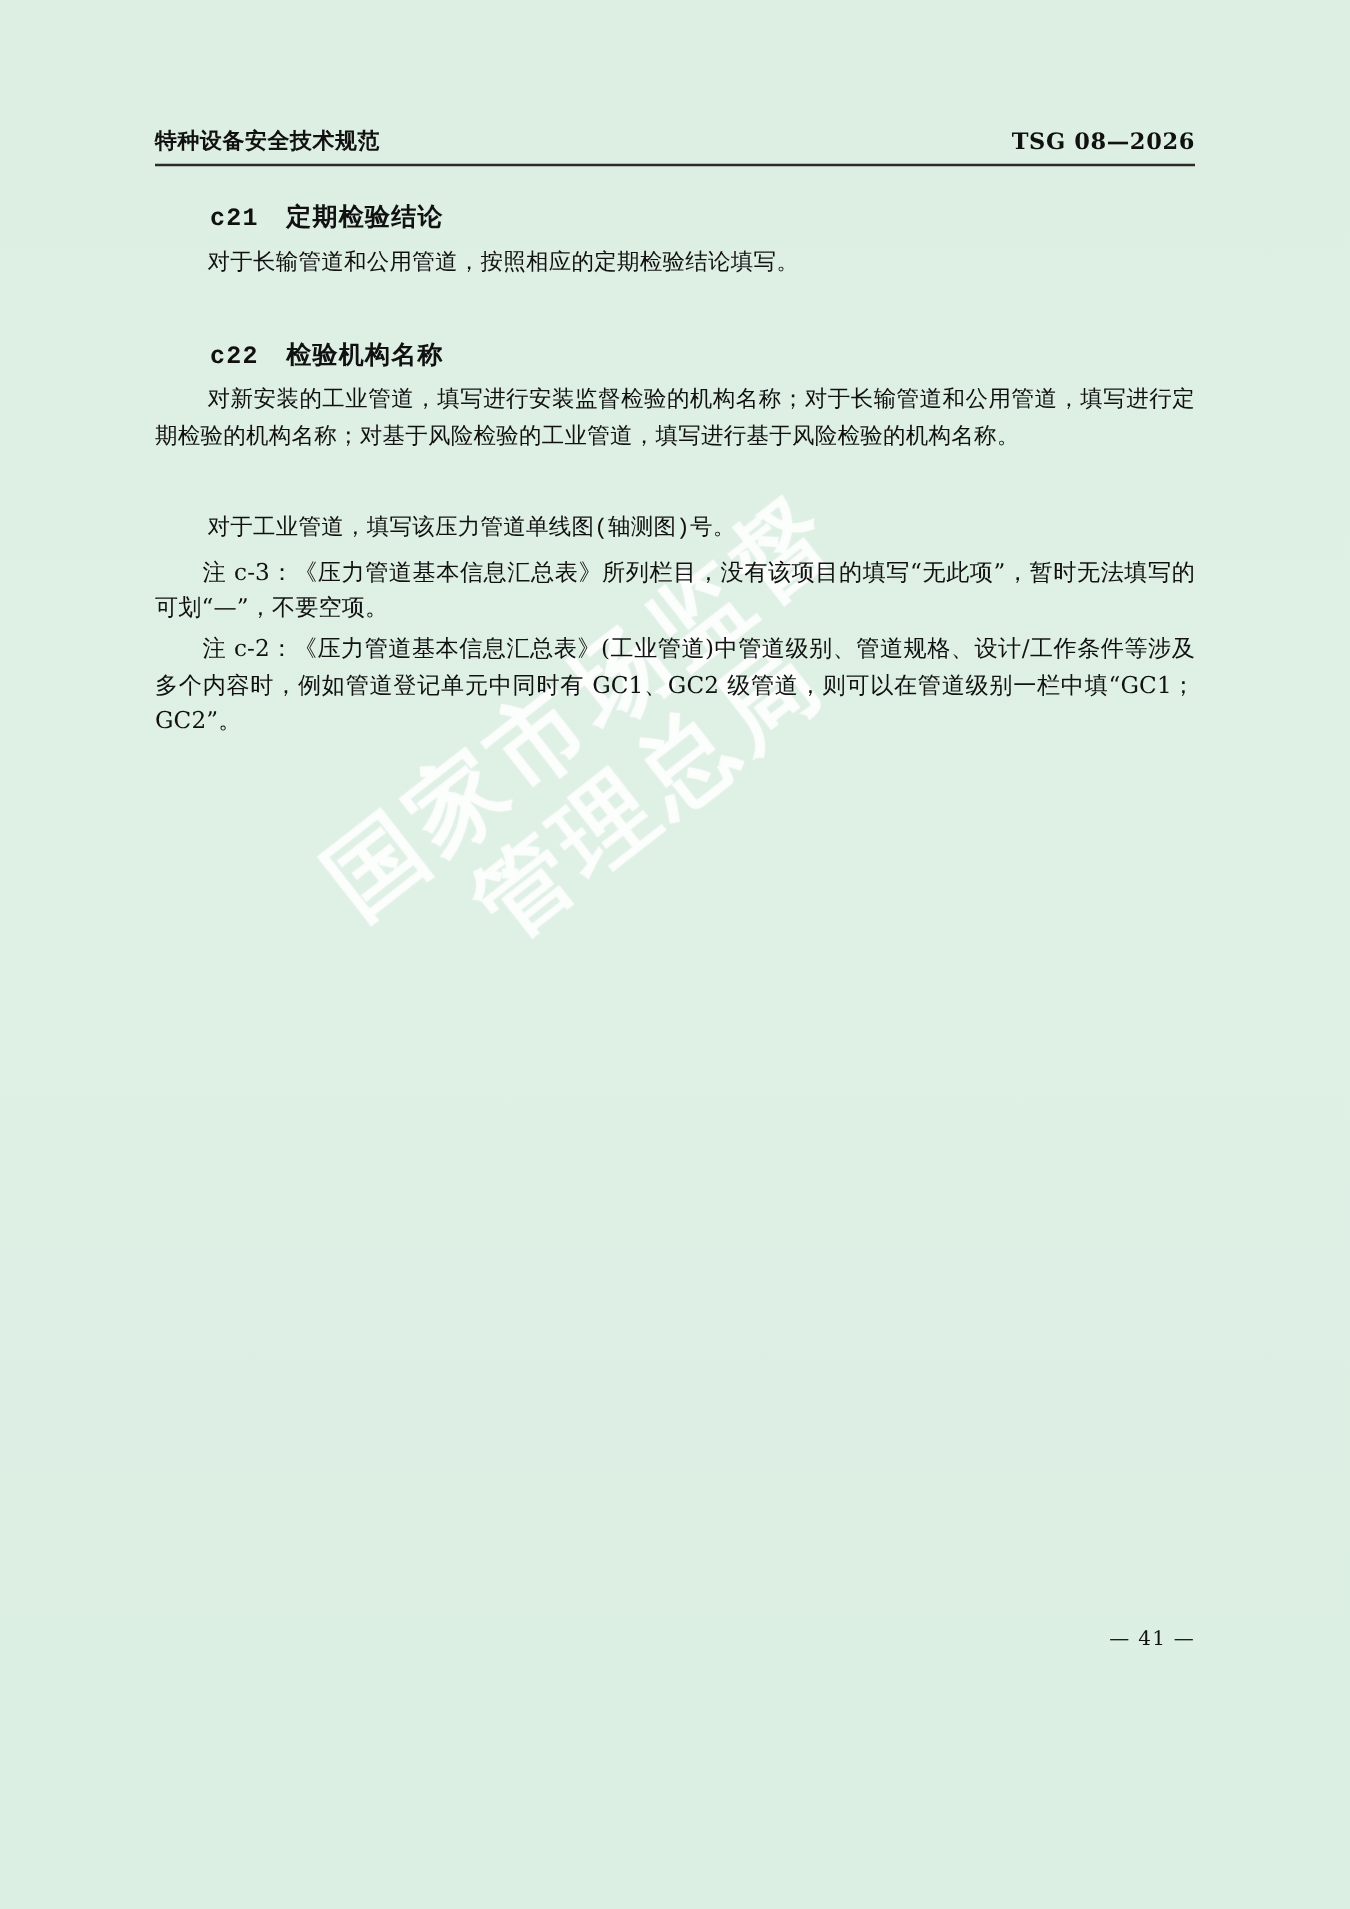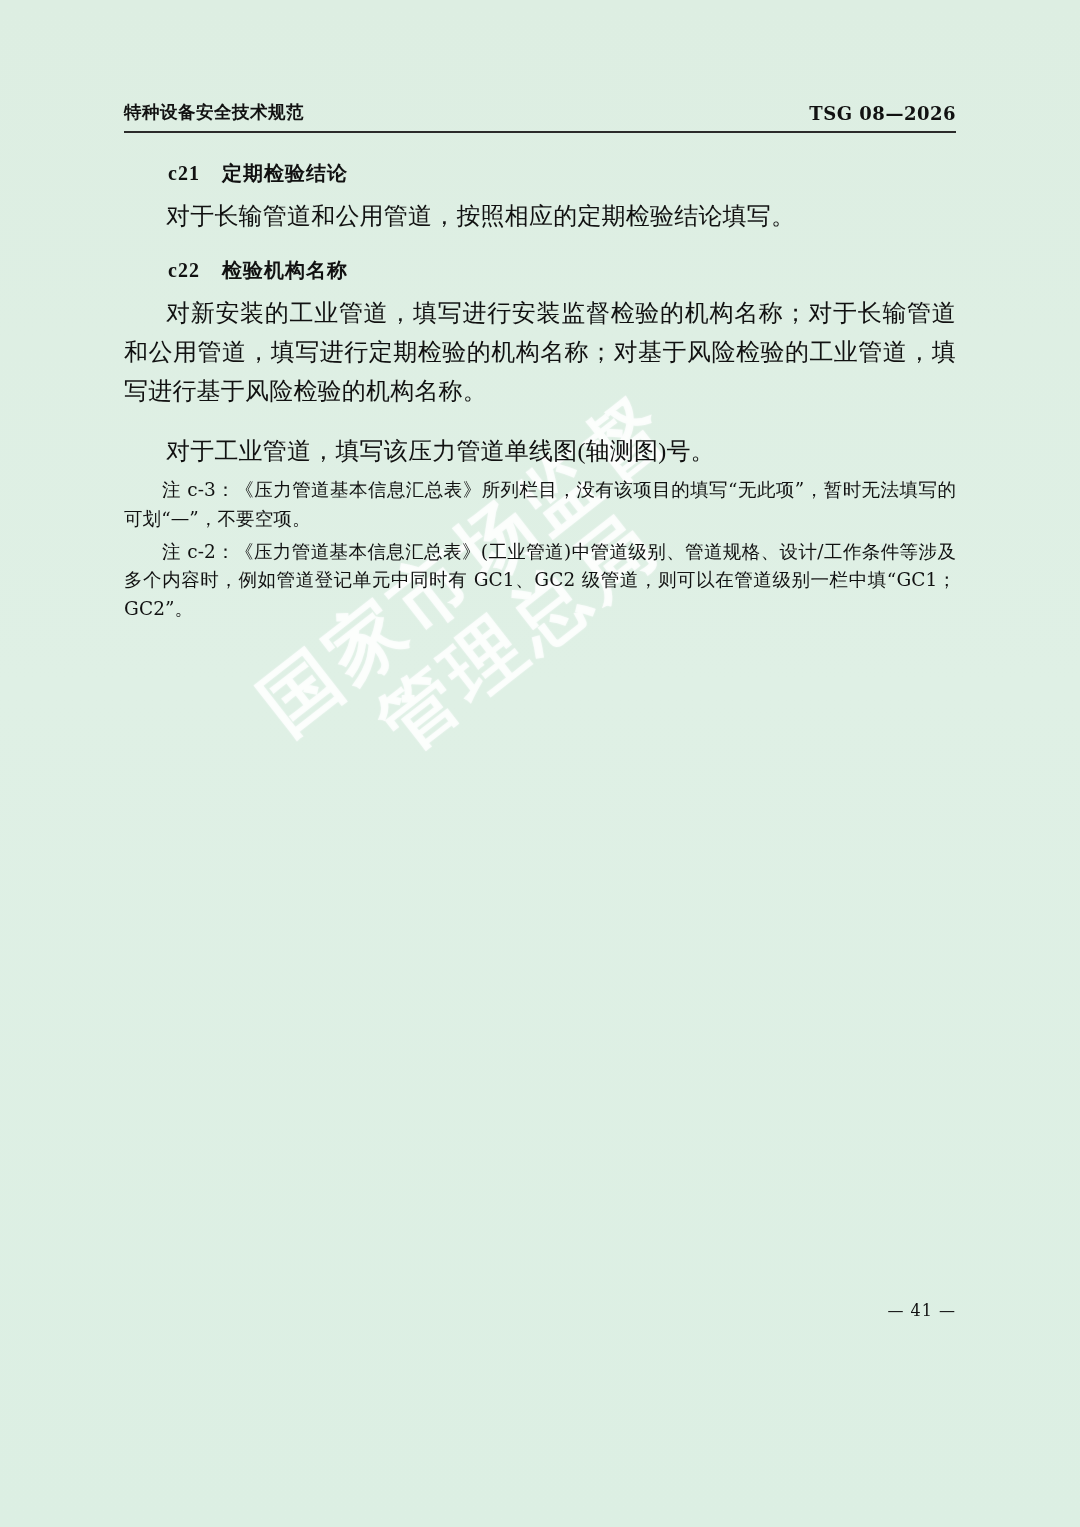--- a/index.html
+++ b/index.html
@@ -76,42 +76,42 @@
     height: 2px;
     background: #2b2b2b;
   }
   .body-area {
     position: absolute;
     left: 124px;
     top: 150px;
     width: 832px;
   }
   .sec {
-    margin-top: 21px;
+    margin-top: 44px;
   }
   .sec:first-child {
     margin-top: 10px;
   }
   .sec-head {
     font-family: "DejaVu Sans", "Liberation Sans", sans-serif;
     font-size: 20px;
     font-weight: bold;
     color: #111;
     margin-left: 44px;
     margin-bottom: 10px;
     letter-spacing: 1px;
   }
   .sec-head .num {
-    font-family: Liberation Serif, serif;
+    font-family: Liberation Mono, monospace;
     font-weight: bold;
     margin-right: 22px;
   }
   .para {
-    font-family: Liberation Serif, serif;
-    font-size: 24px;
+    font-family: Liberation Mono, monospace;
+    font-size: 18px;
     line-height: 1.62;
     color: #111;
     text-align: justify;
     text-justify: inter-ideograph;
     text-indent: 42px;
     letter-spacing: 0.2px;
   }
   .note {
     font-family: "DejaVu Serif", "Liberation Serif", serif;
     font-size: 18.5px;

